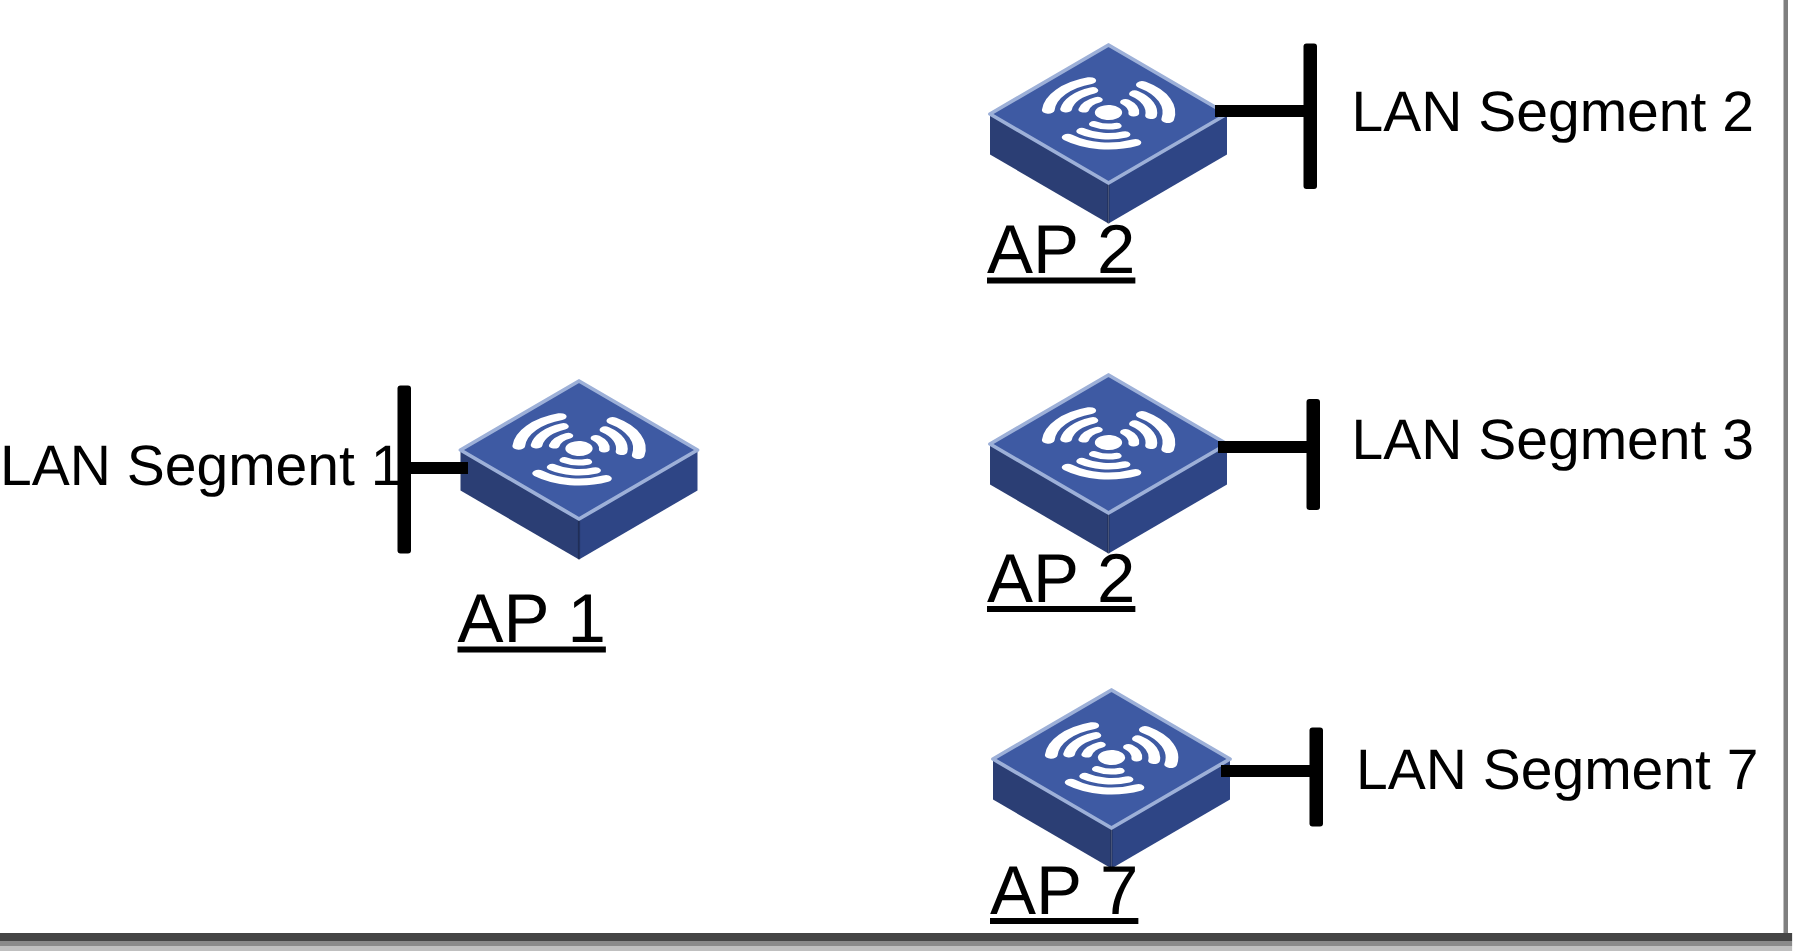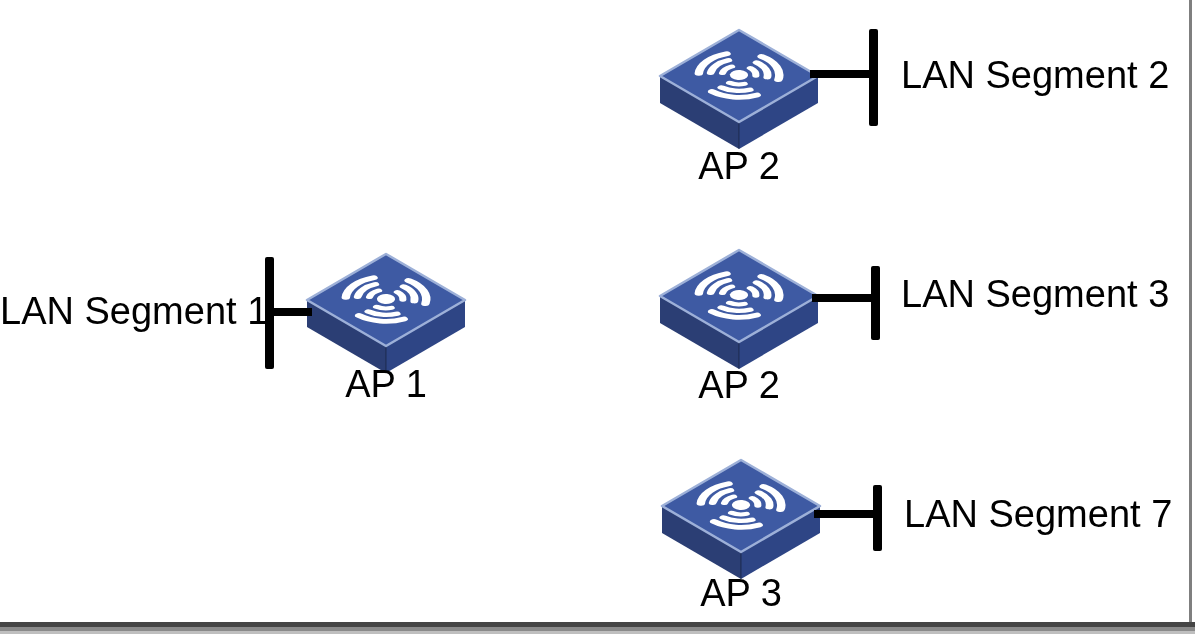--- a/index.html
+++ b/index.html
@@ -18,24 +18,24 @@
   .ap-icon {
     position: absolute;
     width: 162px;
     height: 124px;
   }
   .ap-label {
     position: absolute;
     width: 162px;
     height: 40px;
     line-height: 40px;
-    text-align: center;
-    font-size: 38px;
+    font-size: 46px;
     color: var(--label-text, #000000);
     white-space: nowrap;
+    text-decoration: underline;
   }
   .seg-label {
     position: absolute;
     height: 40px;
     line-height: 40px;
     font-size: 38px;
     color: var(--label-text, #000000);
     white-space: nowrap;
   }
   .seg-label.align-right { text-align: right; }
@@ -69,21 +69,21 @@
       var(--frame-bottom-dark, #454545) 0%,
       var(--frame-bottom-dark, #454545) 45%,
       var(--frame-bottom-mid, #8a8a8a) 45%,
       var(--frame-bottom-mid, #8a8a8a) 75%,
       var(--frame-bottom-light, #bfbfbf) 75%,
       var(--frame-bottom-light, #bfbfbf) 100%
     );
   }
   
   .ap1-icon  { left: 305px; top: 252px; }
-  .ap1-label { left: 305px; top: 364px; }
+  .ap1-label { left: 305px; top: 392px; }
   .ap1-line  { left: 272px; top: 308px; width: 40px; }
   .ap1-bar   { left: 265px; top: 257px; height: 112px; }
   .ap1-seg   { left: 0px;   top: 291px; width: 262px; }
 
   .ap2-icon  { left: 658px; top: 28px; }
   .ap2-label { left: 658px; top: 146px; }
   .ap2-line  { left: 810px; top: 70px; width: 62px; }
   .ap2-bar   { left: 869px; top: 29px; height: 97px; }
   .ap2-seg   { left: 901px; top: 55px; }
 
@@ -156,20 +156,20 @@
       <use href="#ap-device"></use>
     </svg>
   <div class="ap-label ap3-label">AP 2</div>
   <div class="connector ap3-line"></div>
   <div class="segbar ap3-bar"></div>
   <div class="seg-label ap3-seg">LAN Segment 3</div>
 
   <svg class="ap-icon ap4-icon" viewBox="0 0 162 124">
       <use href="#ap-device"></use>
     </svg>
-  <div class="ap-label ap4-label">AP 3</div>
+  <div class="ap-label ap4-label">AP 7</div>
   <div class="connector ap4-line"></div>
   <div class="segbar ap4-bar"></div>
   <div class="seg-label ap4-seg">LAN Segment 7</div>
 
   <div class="frame-right"></div>
   <div class="frame-bottom"></div>
 </div>
 
 </body></html>

